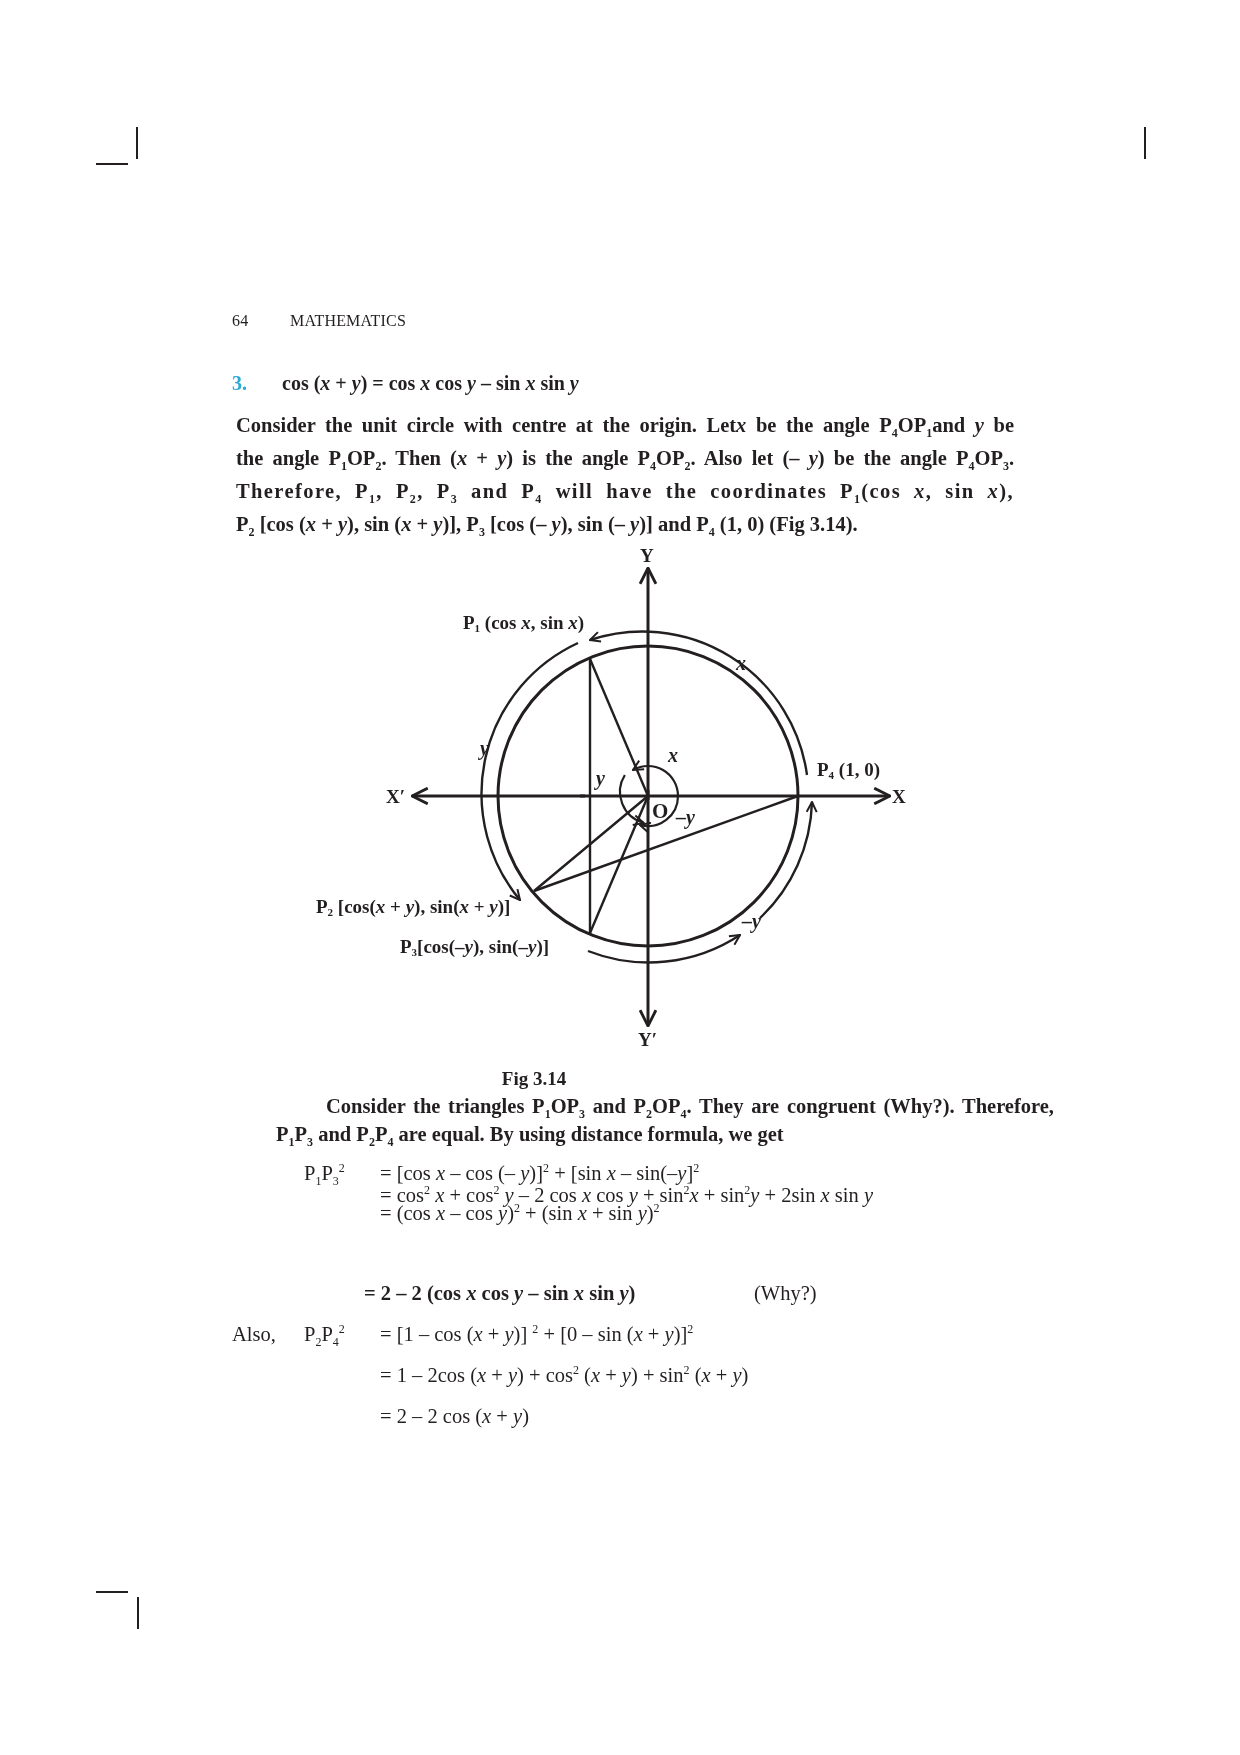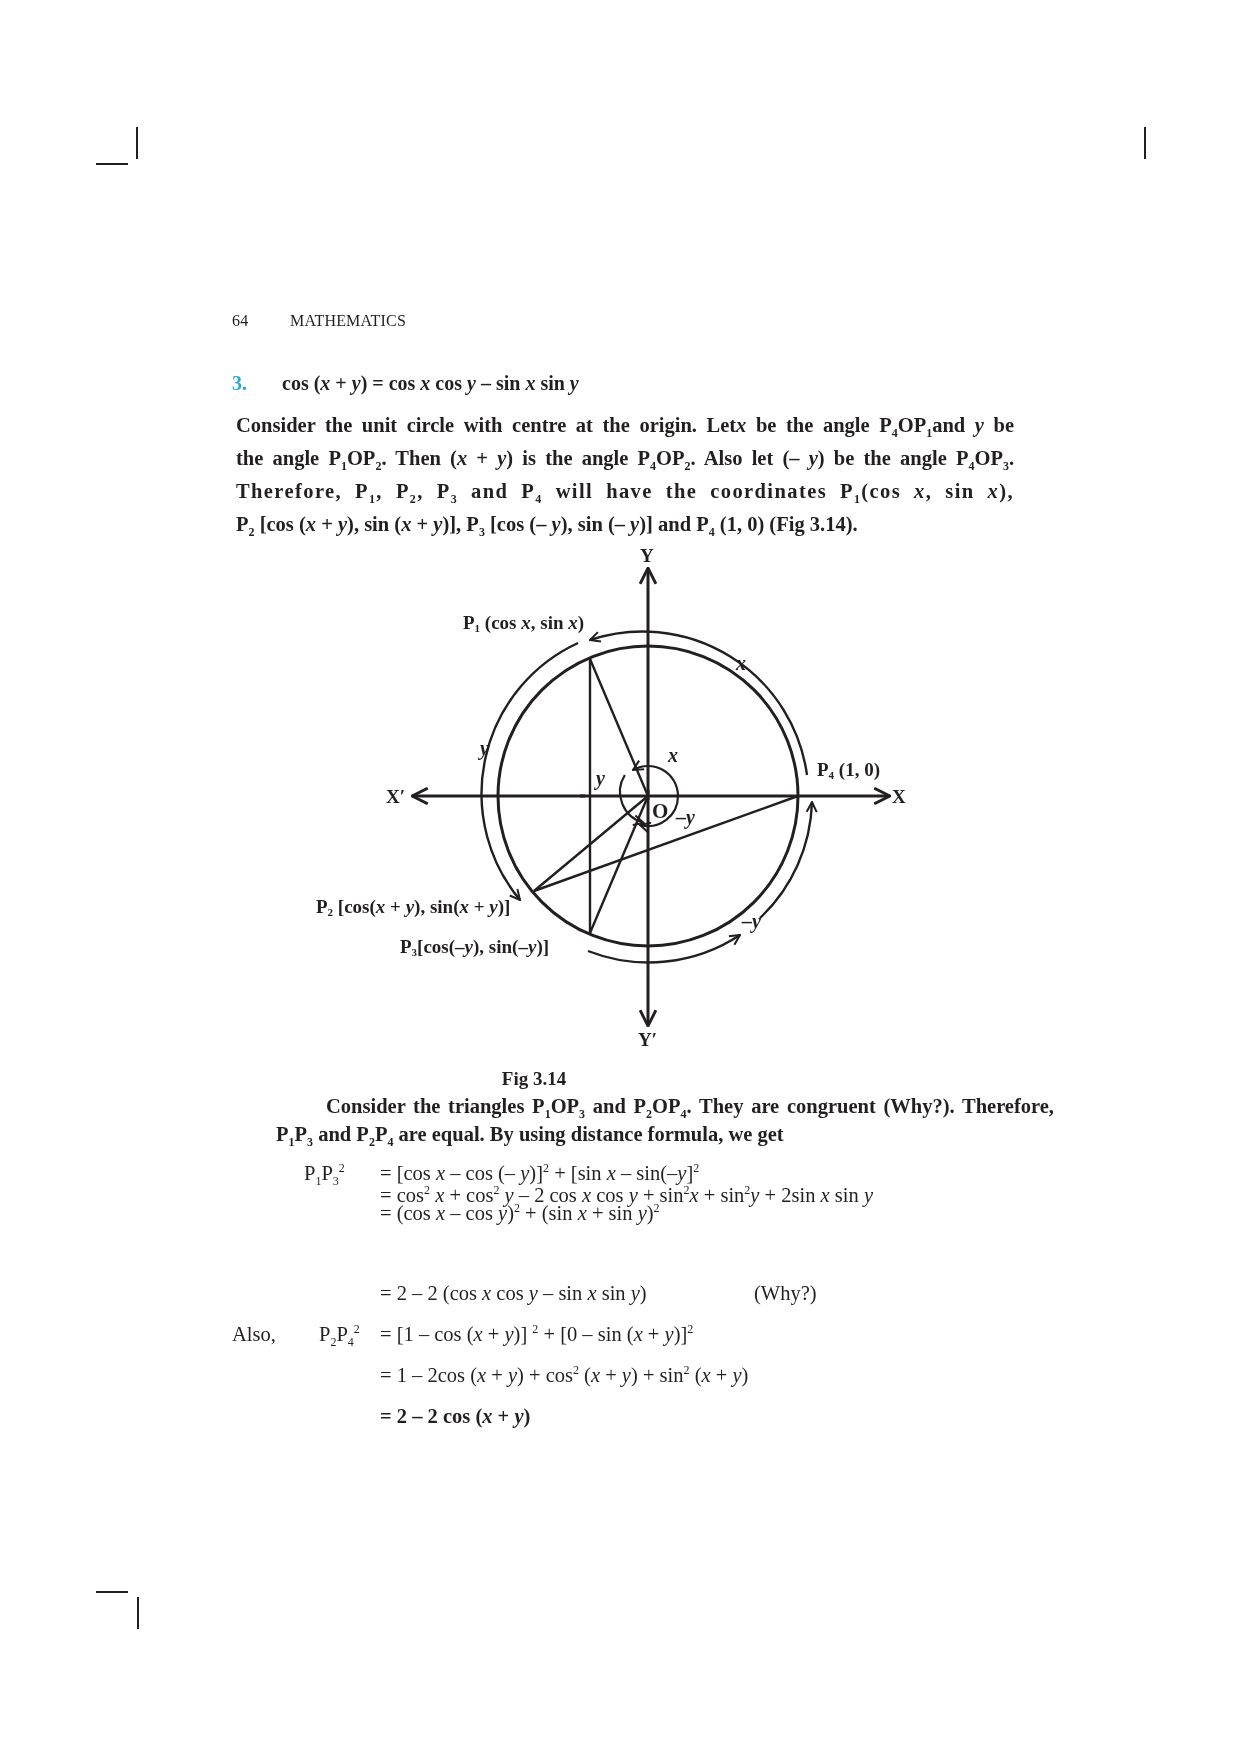--- a/index.html
+++ b/index.html
@@ -112,20 +112,20 @@
 
 <div class="abs para" style="top:1092px;line-height:28px;margin-left:40px;">
   <p style="padding-left:50px;">Consider the triangles P<sub>1</sub>OP<sub>3</sub> and P<sub>2</sub>OP<sub>4</sub>. They are congruent (Why?). Therefore,</p>
   <p class="last">P<sub>1</sub>P<sub>3</sub> and P<sub>2</sub>P<sub>4</sub> are equal. By using distance formula, we get</p>
 </div>
 
 <div class="abs eq-row" style="top:1162px;left:304px;text-align:right;">P<sub>1</sub>P<sub>3</sub><sup>2</sup></div>
 <div class="abs eq-row" style="top:1162px;left:380px;">= [cos <i>x</i> – cos (– <i>y</i>)]<sup>2</sup> + [sin <i>x</i> – sin(–<i>y</i>]<sup>2</sup></div>
 <div class="abs eq-row" style="top:1202px;left:380px;">= (cos <i>x</i> – cos <i>y</i>)<sup>2</sup> + (sin <i>x</i> + sin <i>y</i>)<sup>2</sup></div>
 <div class="abs eq-row" style="top:1184px;left:380px;">= cos<sup>2</sup> <i>x</i> + cos<sup>2</sup> <i>y</i> – 2 cos <i>x</i> cos <i>y</i> + sin<sup>2</sup><i>x</i> + sin<sup>2</sup><i>y</i> + 2sin <i>x</i> sin <i>y</i></div>
-<div class="abs eq-row" style="top:1282px;left:380px;">= 2 – 2 (cos <i>x</i> cos <i>y</i> – sin <i>x</i> sin <i>y</i>)</div>
+<div class="abs eq-row" style="top:1282px;left:364px;font-weight:bold;">= 2 – 2 (cos <i>x</i> cos <i>y</i> – sin <i>x</i> sin <i>y</i>)</div>
 <div class="abs eq-row" style="top:1282px;left:754px;">(Why?)</div>
 
 <div class="abs eq-row" style="top:1323px;left:232px;">Also,</div>
-<div class="abs eq-row" style="top:1323px;left:319px;">P<sub>2</sub>P<sub>4</sub><sup>2</sup></div>
+<div class="abs eq-row" style="top:1323px;left:304px;">P<sub>2</sub>P<sub>4</sub><sup>2</sup></div>
 <div class="abs eq-row" style="top:1323px;left:380px;">= [1 – cos (<i>x</i> + <i>y</i>)] <sup>2</sup> + [0 – sin (<i>x</i> + <i>y</i>)]<sup>2</sup></div>
 <div class="abs eq-row" style="top:1364px;left:380px;">= 1 – 2cos (<i>x</i> + <i>y</i>) + cos<sup>2</sup> (<i>x</i> + <i>y</i>) + sin<sup>2</sup> (<i>x</i> + <i>y</i>)</div>
-<div class="abs eq-row" style="top:1405px;left:380px;font-weight:bold;">= 2 – 2 cos (<i>x</i> + <i>y</i>)</div>
+<div class="abs eq-row" style="top:1405px;left:380px;">= 2 – 2 cos (<i>x</i> + <i>y</i>)</div>
 
 </body></html>

